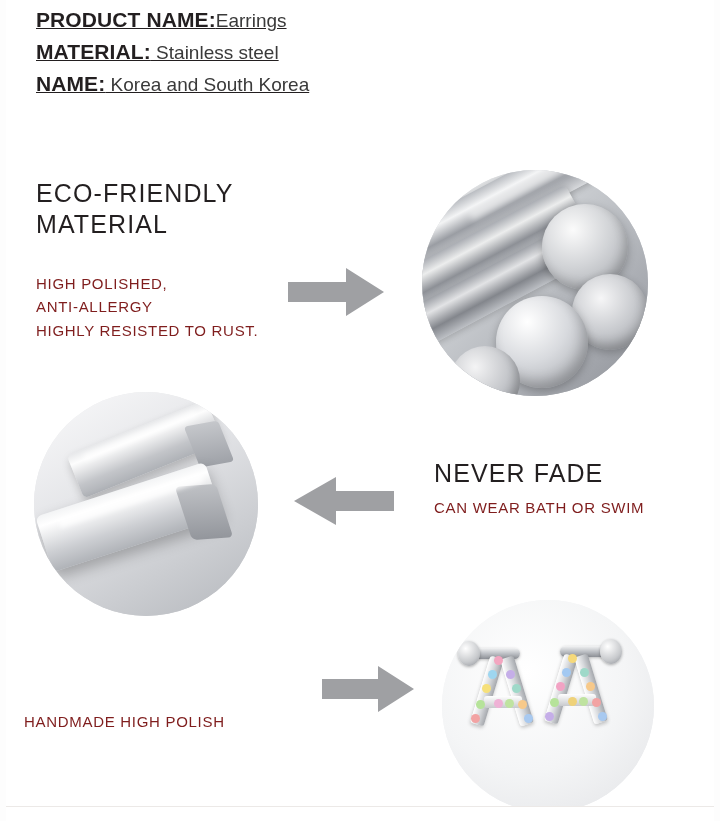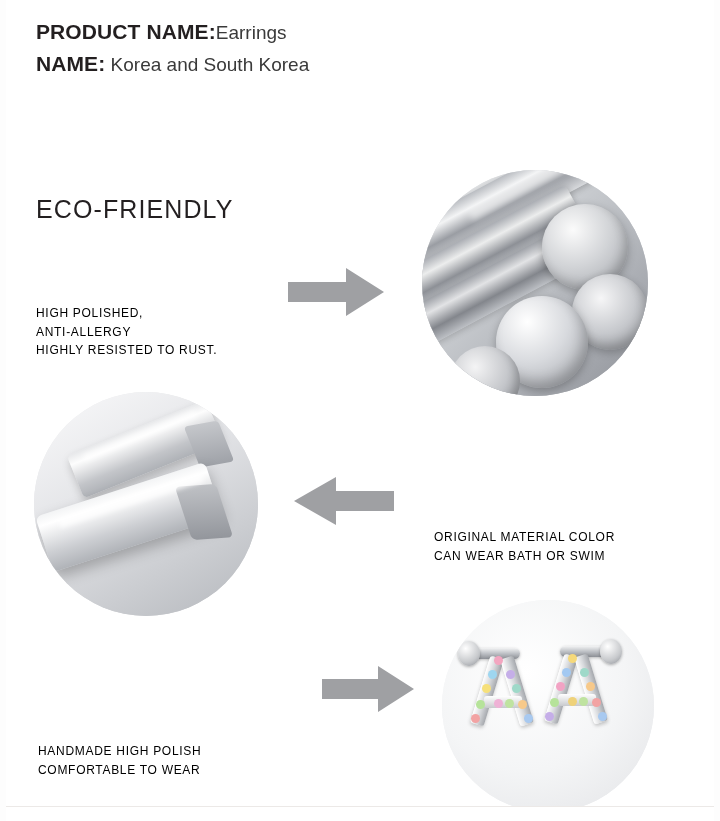--- a/index.html
+++ b/index.html
@@ -21,22 +21,23 @@
     height: 821px;
     box-sizing: border-box;
     padding: 0;
     background: #fff;
   }
 
   
   .spec-block {
     position: absolute;
     left: 36px;
-    top: 18px;
+    top: 6px;
     width: 640px;
+    text-decoration: underline;
   }
   .spec-row {
     line-height: 1.38;
     white-space: nowrap;
     margin-bottom: 3px;
   }
   .spec-key {
     font-weight: bold;
     font-size: 21px;
     letter-spacing: 0.1px;
@@ -49,29 +50,27 @@
   }
 
   
   .sec-title {
     position: absolute;
     font-size: 25px;
     letter-spacing: 1.1px;
     color: #231f20;
     font-weight: normal;
     line-height: 1.22;
-    margin-top: 16px;
   }
   .sec-body {
     position: absolute;
-    font-size: 12px;
+    font-size: 15px;
     letter-spacing: 0.7px;
-    color: #000000;
+    color: #7f1d1d;
     line-height: 1.55;
-    margin-top: 32px;
   }
   .sec-body div { white-space: nowrap; }
 
   
   .arrow {
     position: absolute;
     width: 0; height: 0;
   }
   .arrow-right svg, .arrow-left svg { display: block; }
 
@@ -120,29 +119,33 @@
 
 <div class="page">
 
   <div class="spec-block">
 
     <div class="spec-row">
       <span class="spec-key">PRODUCT NAME:</span><span class="spec-val">Earrings</span>
     </div>
 
 
+    <div class="spec-row">
+      <span class="spec-key">MATERIAL:</span><span class="spec-val"> Stainless steel</span>
+    </div>
 
     <div class="spec-row">
       <span class="spec-key">NAME:</span><span class="spec-val"> Korea and South Korea</span>
     </div>
 
   </div>
 
   <div class="sec-title" style="left:36px; top:178px;">
     <div>ECO-FRIENDLY</div>
+    <div>MATERIAL</div>
   </div>
 
   <div class="sec-body" style="left:36px; top:272px;">
     <div>HIGH POLISHED,</div>
     <div>ANTI-ALLERGY</div>
     <div>HIGHLY RESISTED TO RUST.</div>
   </div>
 
   <div class="arrow arrow-right" style="left:288px; top:268px;">
     <svg width="96" height="48" viewBox="0 0 96 48">
@@ -158,23 +161,23 @@
     <div class="rod" style="left:-60px; top:112px; width:206px; height:42px; transform:rotate(-28deg); background:linear-gradient(to bottom,#9ea1a7,#e2e3e5 30%,#83868c 68%,#bcbfc4 100%); box-shadow:0 2px 6px rgba(0,0,0,.18);"></div>
 
     <div class="rod-end" style="left:120px; top:34px; width:86px; height:86px; background:radial-gradient(circle at 36% 30%, #fbfbfb 0%, #d2d4d7 45%, #9da0a6 100%); box-shadow:inset -4px -6px 10px rgba(0,0,0,.18), 0 3px 8px rgba(0,0,0,.25);"></div>
     <div class="rod-end" style="left:150px; top:104px; width:76px; height:76px; background:radial-gradient(circle at 38% 32%, #f6f6f7 0%, #c9cbcf 48%, #92959b 100%); box-shadow:inset -4px -6px 10px rgba(0,0,0,.2), 0 3px 8px rgba(0,0,0,.22);"></div>
     <div class="rod-end" style="left:74px; top:126px; width:92px; height:92px; background:radial-gradient(circle at 34% 28%, #ffffff 0%, #d8dade 45%, #9b9ea4 100%); box-shadow:inset -5px -7px 12px rgba(0,0,0,.2), 0 3px 9px rgba(0,0,0,.25);"></div>
     <div class="rod-end" style="left:28px; top:176px; width:70px; height:70px; background:radial-gradient(circle at 36% 30%, #f4f4f5 0%, #c5c7cb 50%, #8d9096 100%); box-shadow:inset -4px -6px 9px rgba(0,0,0,.2);"></div>
 
     <div style="position:absolute; left:40px; top:6px; width:150px; height:10px; background:rgba(255,255,255,.5); transform:rotate(-28deg); filter:blur(3px);"></div>
   </div>
 
+  <div class="sec-title" style="left:434px; top:458px;">NEVER FADE</div>
 
   <div class="sec-body" style="left:434px; top:496px;">
-    <div>ORIGINAL MATERIAL COLOR</div>
     <div>CAN WEAR BATH OR SWIM</div>
   </div>
 
   <div class="arrow arrow-left" style="left:294px; top:477px;">
     <svg width="100" height="48" viewBox="0 0 100 48">
       <path d="M100 14 L42 14 L42 0 L0 24 L42 48 L42 34 L100 34 Z" fill="#9fa0a3"></path>
     </svg>
   </div>
 
   <div class="circ ingots" style="left:34px; top:392px; width:224px; height:224px;">
@@ -184,23 +187,22 @@
     <div style="position:absolute; left:158px; top:30px; width:34px; height:44px; transform:rotate(-22deg) skewY(12deg); background:linear-gradient(to bottom,#c5c7cb,#9fa2a8); border-radius:4px;"></div>
 
     <div style="position:absolute; left:6px; top:96px; width:178px; height:58px; transform:rotate(-18deg); background:linear-gradient(to bottom,#f3f4f5,#ffffff 18%,#cdcfd3 66%,#b0b3b8 100%); border-radius:6px; box-shadow:0 7px 14px rgba(0,0,0,.25);"></div>
     <div style="position:absolute; left:150px; top:92px; width:40px; height:56px; transform:rotate(-18deg) skewY(14deg); background:linear-gradient(to bottom,#bfc1c5,#93969c); border-radius:5px;"></div>
 
     <div style="position:absolute; left:22px; top:104px; width:150px; height:9px; background:rgba(255,255,255,.75); transform:rotate(-18deg); filter:blur(2px);"></div>
     <div style="position:absolute; left:46px; top:40px; width:120px; height:7px; background:rgba(255,255,255,.6); transform:rotate(-22deg); filter:blur(2px);"></div>
   </div>
 
 
-  <div class="sec-body" style="left:38px; top:710px;">
+  <div class="sec-body" style="left:24px; top:710px;">
     <div>HANDMADE HIGH POLISH</div>
-    <div>COMFORTABLE TO WEAR</div>
   </div>
 
   <div class="arrow arrow-right" style="left:322px; top:666px;">
     <svg width="92" height="46" viewBox="0 0 92 46">
       <path d="M0 13 L56 13 L56 0 L92 23 L56 46 L56 33 L0 33 Z" fill="#9fa0a3"></path>
     </svg>
   </div>
 
   <div class="circ earrings" style="left:442px; top:600px; width:212px; height:212px;">
     <div style="position:absolute; inset:0; background:radial-gradient(circle at 40% 34%, #ffffff 0%, #f4f5f6 52%, #e2e3e6 100%);"></div>

